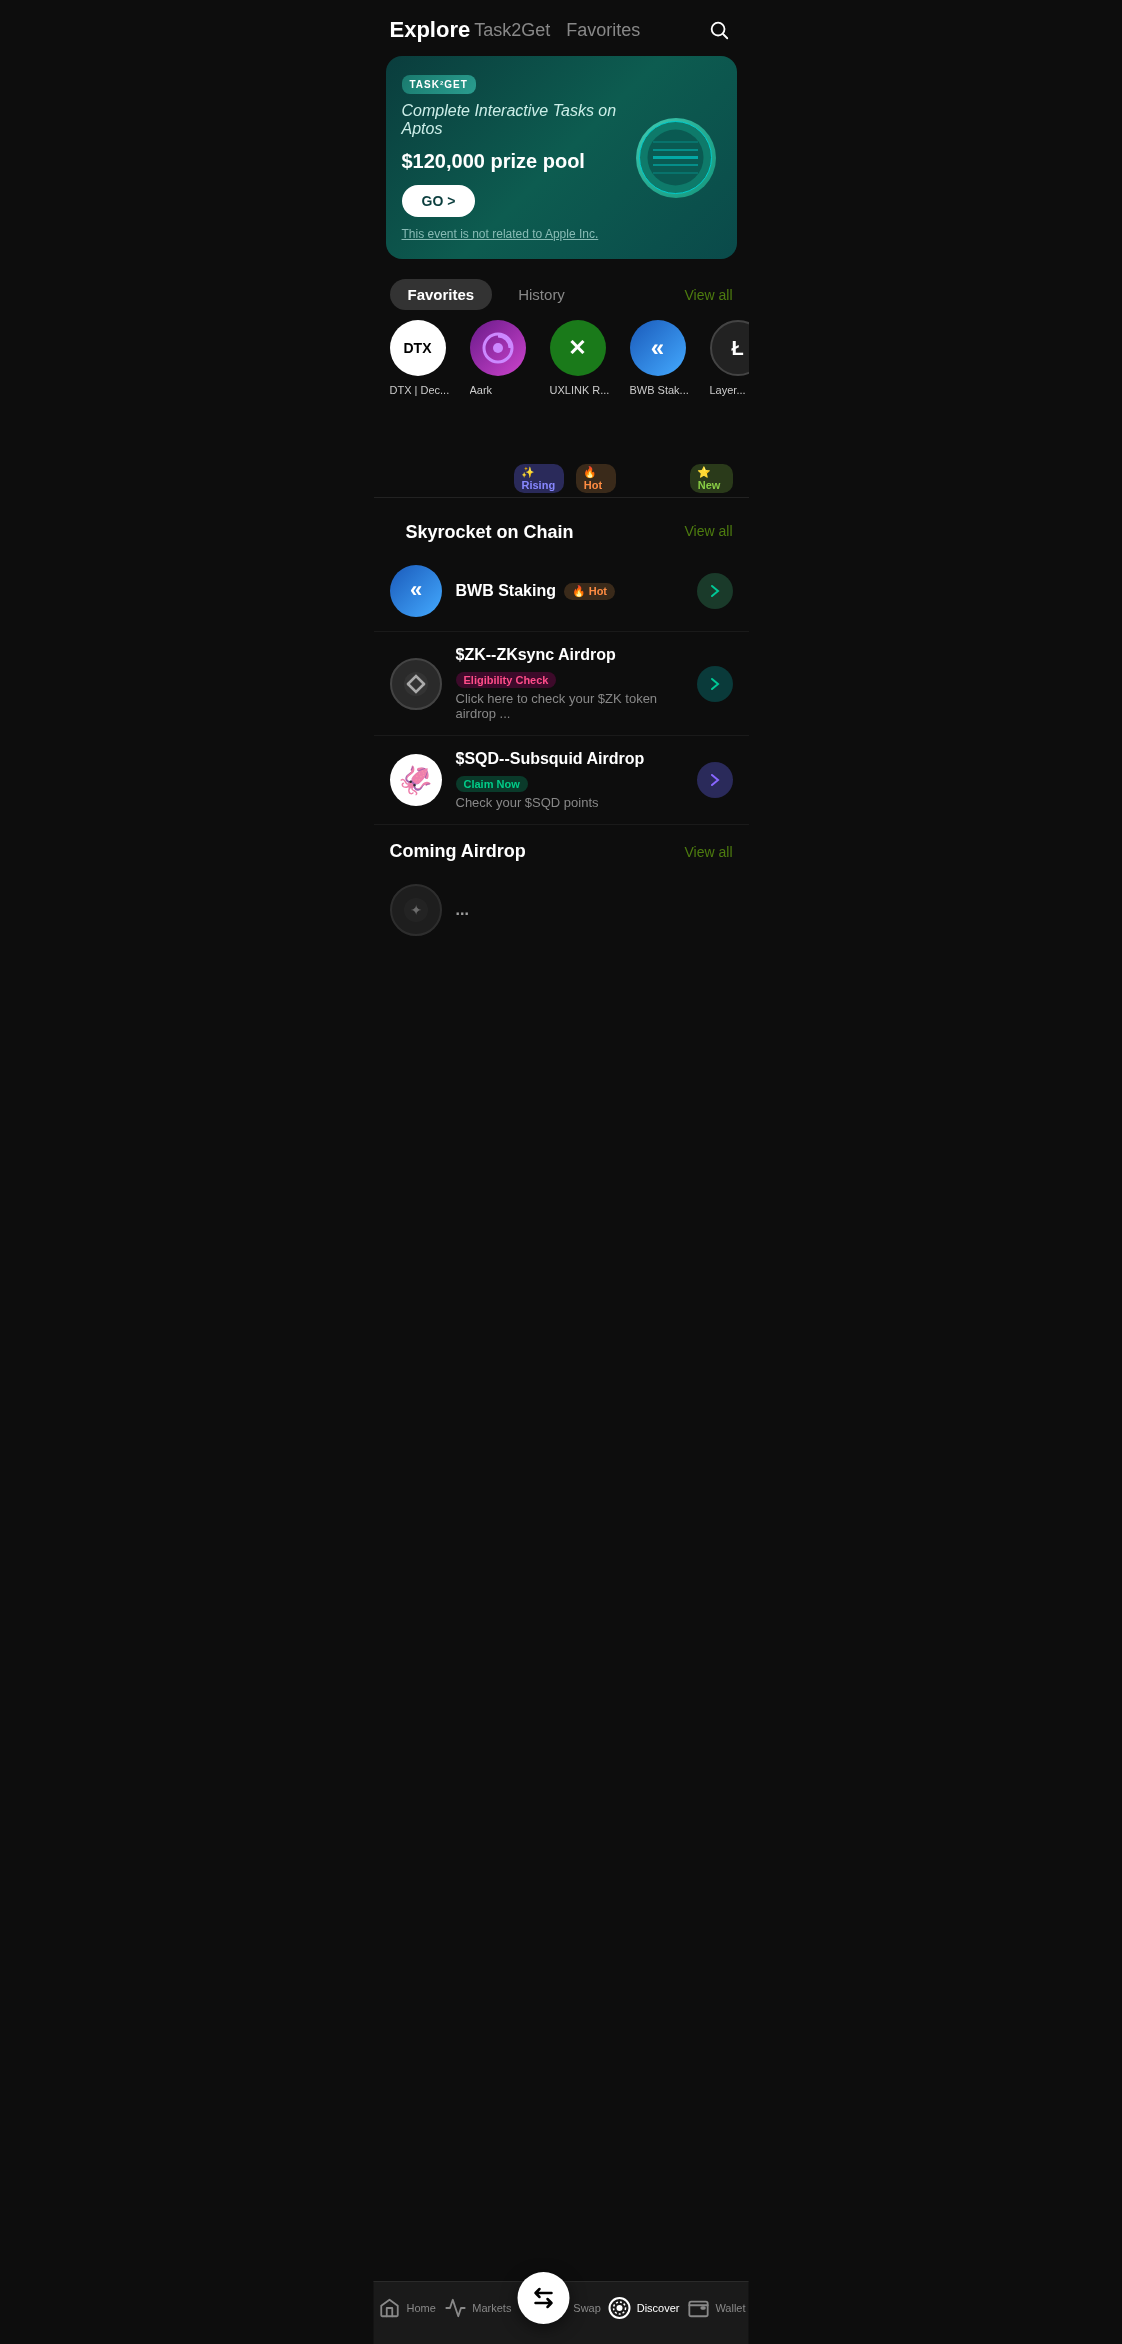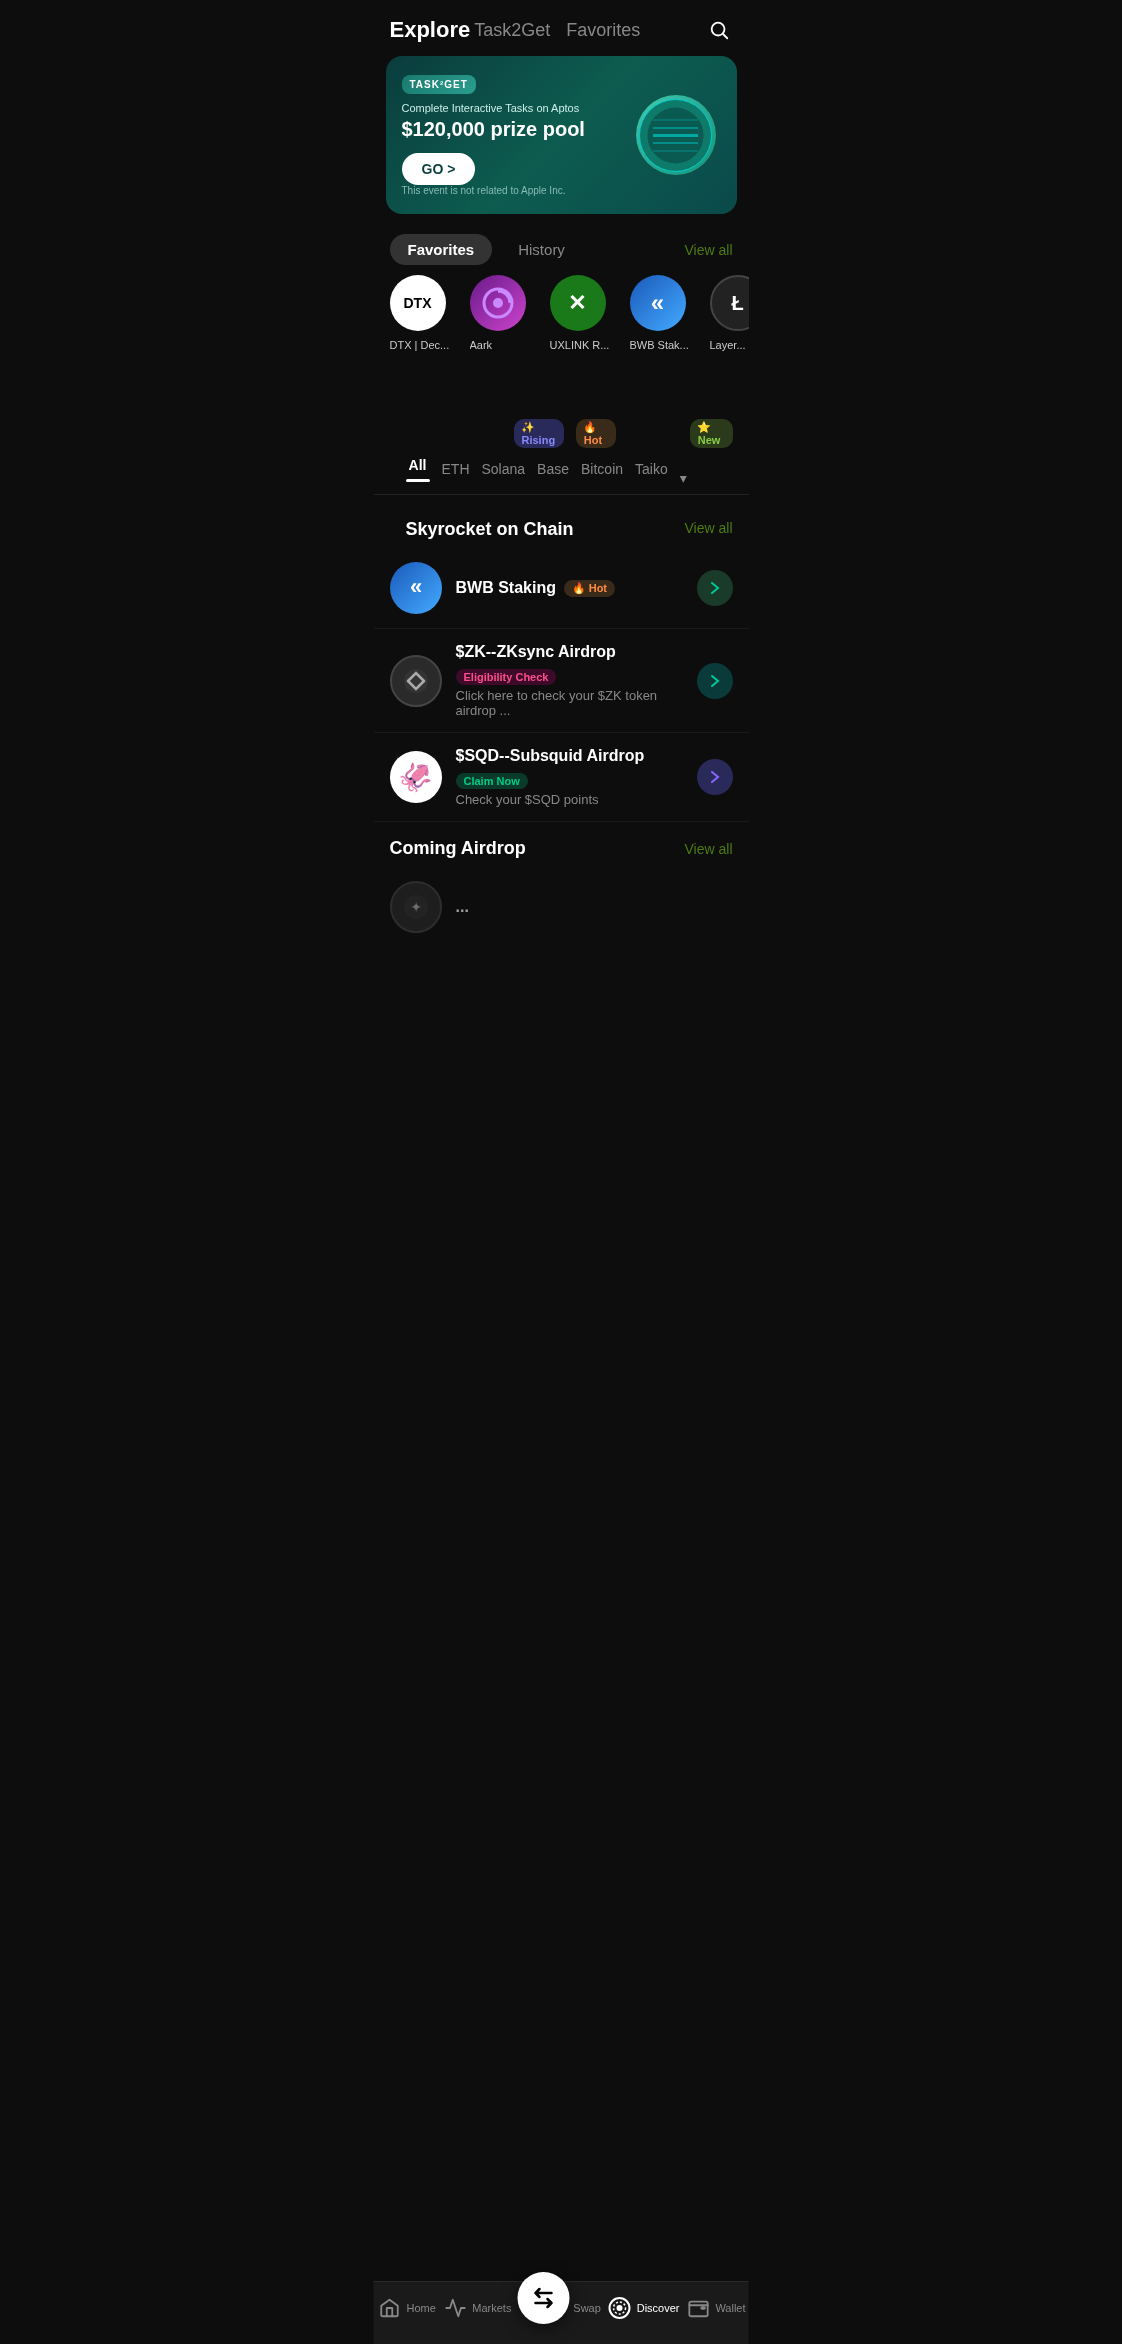--- a/index.html
+++ b/index.html
@@ -64,23 +64,24 @@
       border-radius: 8px;
       padding: 4px 8px;
       font-size: 10px;
       font-weight: 700;
       color: white;
       display: inline-block;
       margin-bottom: 8px;
       letter-spacing: 1px;
     }
     .banner-subtitle {
-      font-size: 11px;
+      font-size: 16px;
       color: #cceee8;
-      margin-bottom: 4px;
+      margin-bottom: 12px;
+      font-style: italic;
     }
     .banner-title {
       font-size: 20px;
       font-weight: 800;
       color: #ffffff;
       margin-bottom: 12px;
     }
     .banner-btn {
       background: #ffffff;
       color: #0a3d3d;
@@ -88,23 +89,24 @@
       border-radius: 20px;
       padding: 8px 20px;
       font-size: 14px;
       font-weight: 700;
       cursor: pointer;
       display: inline-flex;
       align-items: center;
       gap: 4px;
     }
     .banner-note {
-      font-size: 10px;
+      font-size: 12px;
       color: #88bbb5;
-      margin-top: 0;
+      margin-top: 10px;
+      text-decoration: underline;
     }
     .banner-right {
       width: 90px;
       height: 90px;
       display: flex;
       align-items: center;
       justify-content: center;
       position: relative;
     }
     .banner-coin {
@@ -464,42 +466,20 @@
 <div style="padding: 0 16px 0;">
 
   <div style="display:flex;gap:12px;padding-bottom:4px;overflow-x:auto;margin-top:48px;">
     <span style="min-width:60px;"></span>
     <span style="min-width:40px;"></span>
     <span class="chain-badge badge-rising">✨ Rising</span>
     <span class="chain-badge badge-hot">🔥 Hot</span>
     <span style="min-width:50px;"></span>
     <span class="chain-badge badge-new">⭐ New</span>
   </div>
-  <div class="chain-filter">
-    <div class="chain-filter-row">
-      <span class="chain-label active">All</span>
-      <div class="chain-active-bar"></div>
-    </div>
-    <div class="chain-filter-row">
-      <span class="chain-label">ETH</span>
-    </div>
-    <div class="chain-filter-row">
-      <span class="chain-label">Solana</span>
-    </div>
-    <div class="chain-filter-row">
-      <span class="chain-label">Base</span>
-    </div>
-    <div class="chain-filter-row">
-      <span class="chain-label">Bitcoin</span>
-    </div>
-    <div class="chain-filter-row">
-      <span class="chain-label">Taiko</span>
-    </div>
-    <span class="chevron-down">▾</span>
-  </div>
 </div>
 
 <div class="section-divider"></div>
 
 <div style="display:flex;align-items:center;justify-content:space-between;padding:4px 16px 4px;">
   <span class="skyrocket-title">Skyrocket on Chain</span>
   <span class="view-all">View all</span>
 </div>
 
 <div class="list-item">

